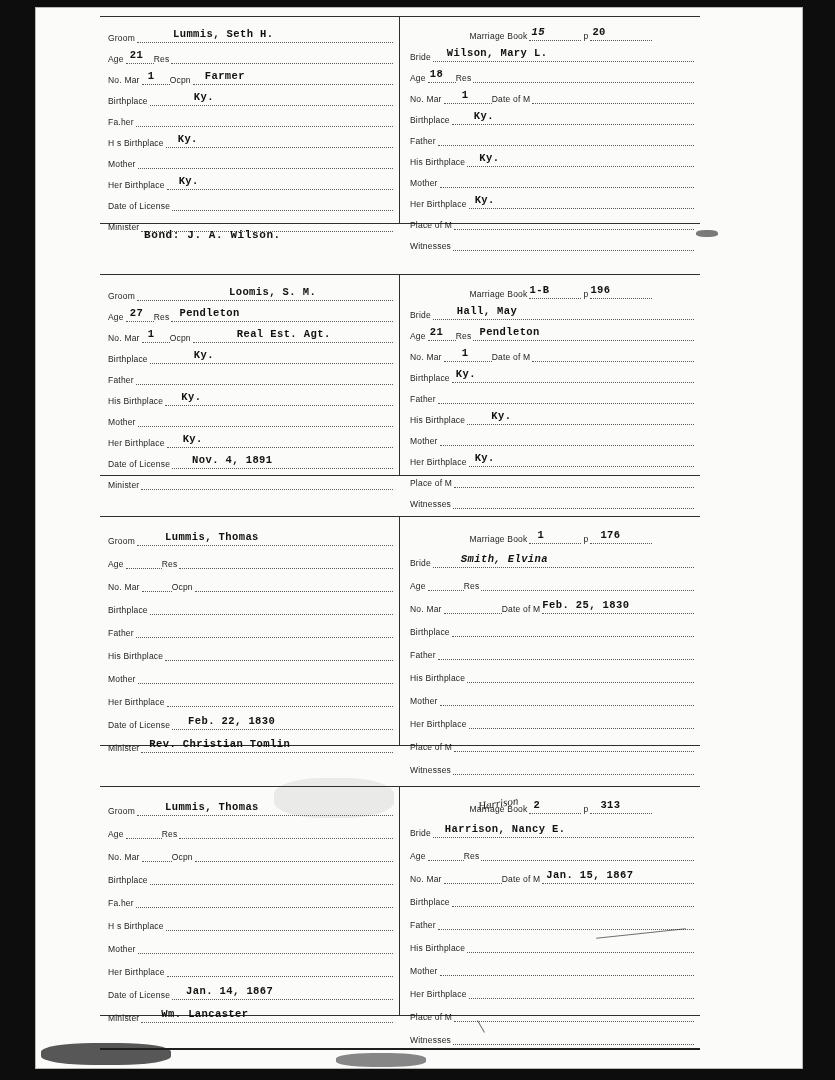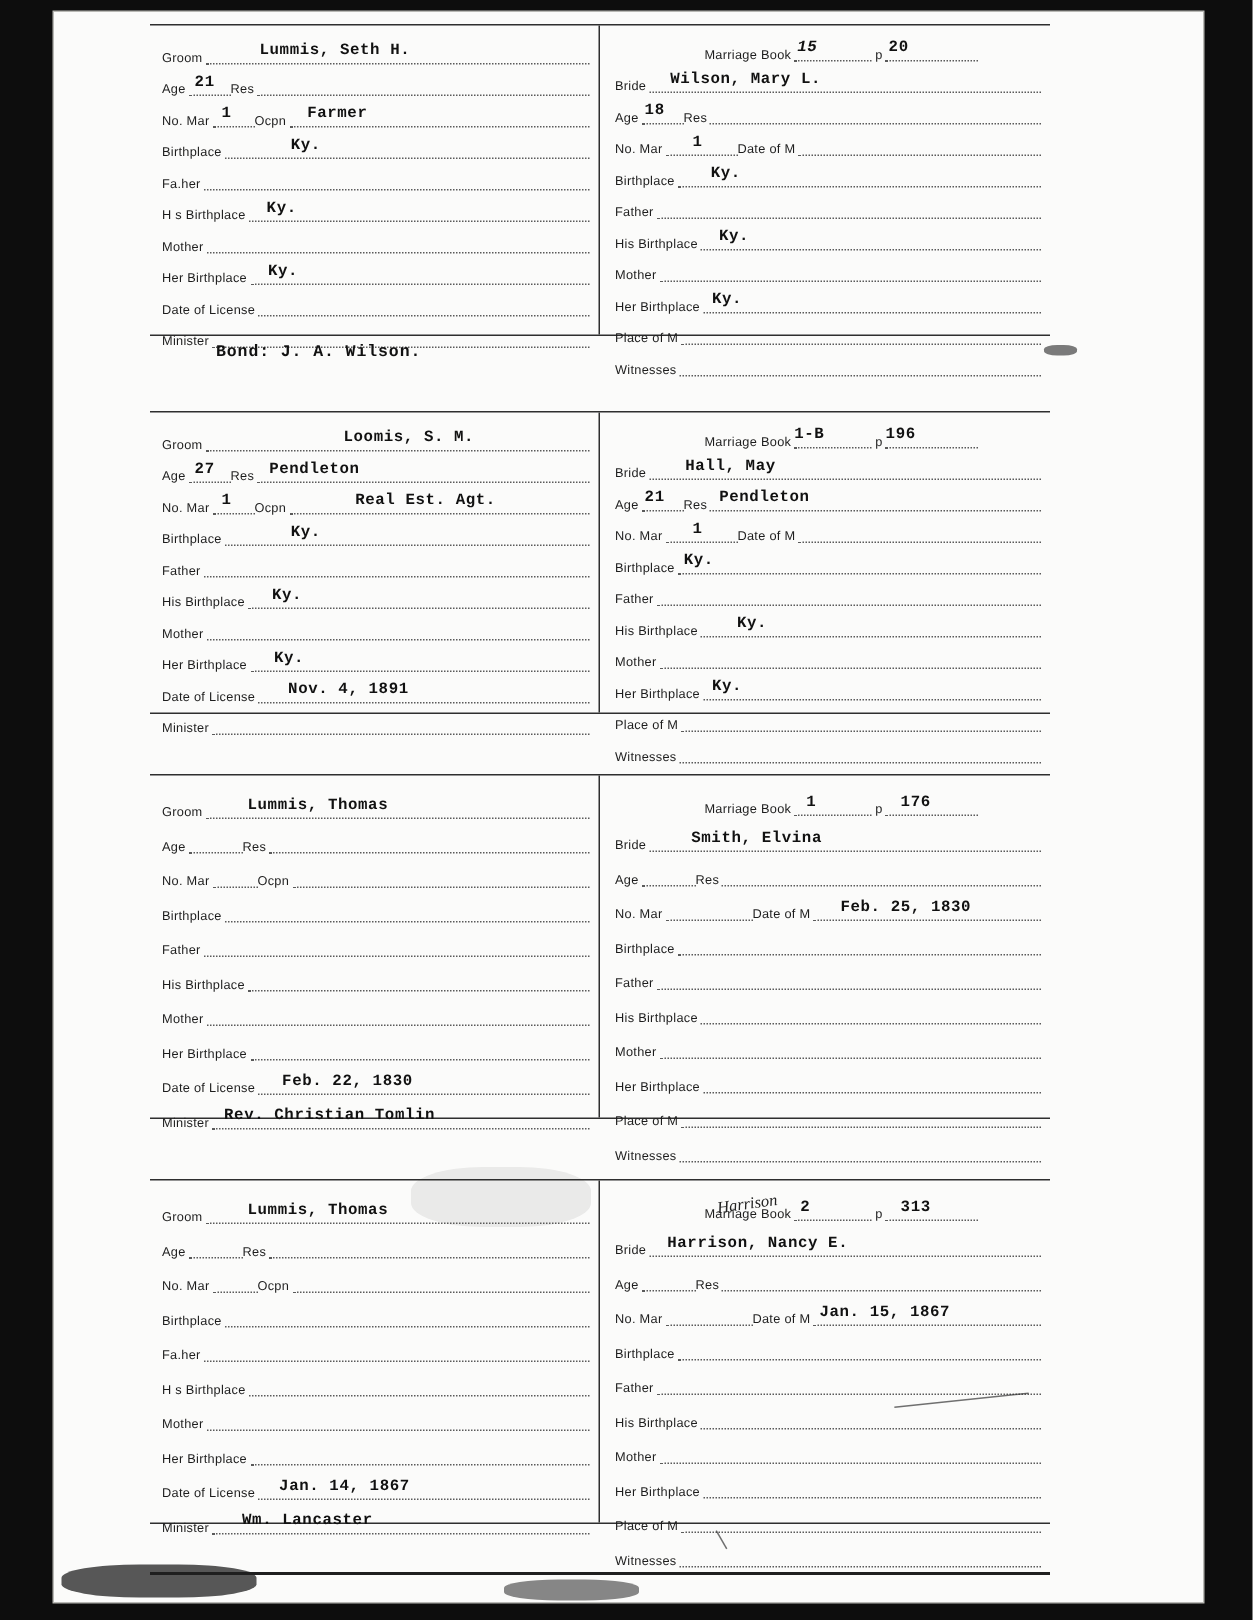--- a/index.html
+++ b/index.html
@@ -487,41 +487,41 @@
               <span class="val" style="left:8px;">1</span>
             </span>
           <span class="lbl">p</span>
           <span class="p-dots">
               <span class="val" style="left:10px;">176</span>
             </span>
         </div>
         <div class="row" style="height:24px;">
           <span class="lbl">Bride</span>
           <span class="dots">
-              <span class="val" style="left:28px;">Smith, Elvina</span>
+              <span class="val" style="left:28px;font-style:italic;">Smith, Elvina</span>
             </span>
         </div>
         <div class="row" style="height:23px;">
           <span class="lbl">Age</span>
           <span class="dots" style="max-width:36px;">
               <span class="val" style="left:2px;"></span>
             </span>
           <span class="lbl">Res</span>
           <span class="dots">
               <span class="val" style="left:6px;"></span>
             </span>
         </div>
         <div class="row" style="height:23px;">
           <span class="lbl">No. Mar</span>
           <span class="dots" style="max-width:58px;">
               <span class="val" style="left:18px;"></span>
             </span>
           <span class="lbl">Date of M</span>
           <span class="dots">
-              <span class="val" style="left:18px;">Feb. 25, 1830</span>
+              <span class="val" style="left:0;">Feb. 25, 1830</span>
             </span>
         </div>
         <div class="row" style="height:23px;">
           <span class="lbl">Birthplace</span>
           <span class="dots">
               <span class="val" style="left:4px;"></span>
             </span>
         </div>
         <div class="row" style="height:23px;">
           <span class="lbl">Father</span>

